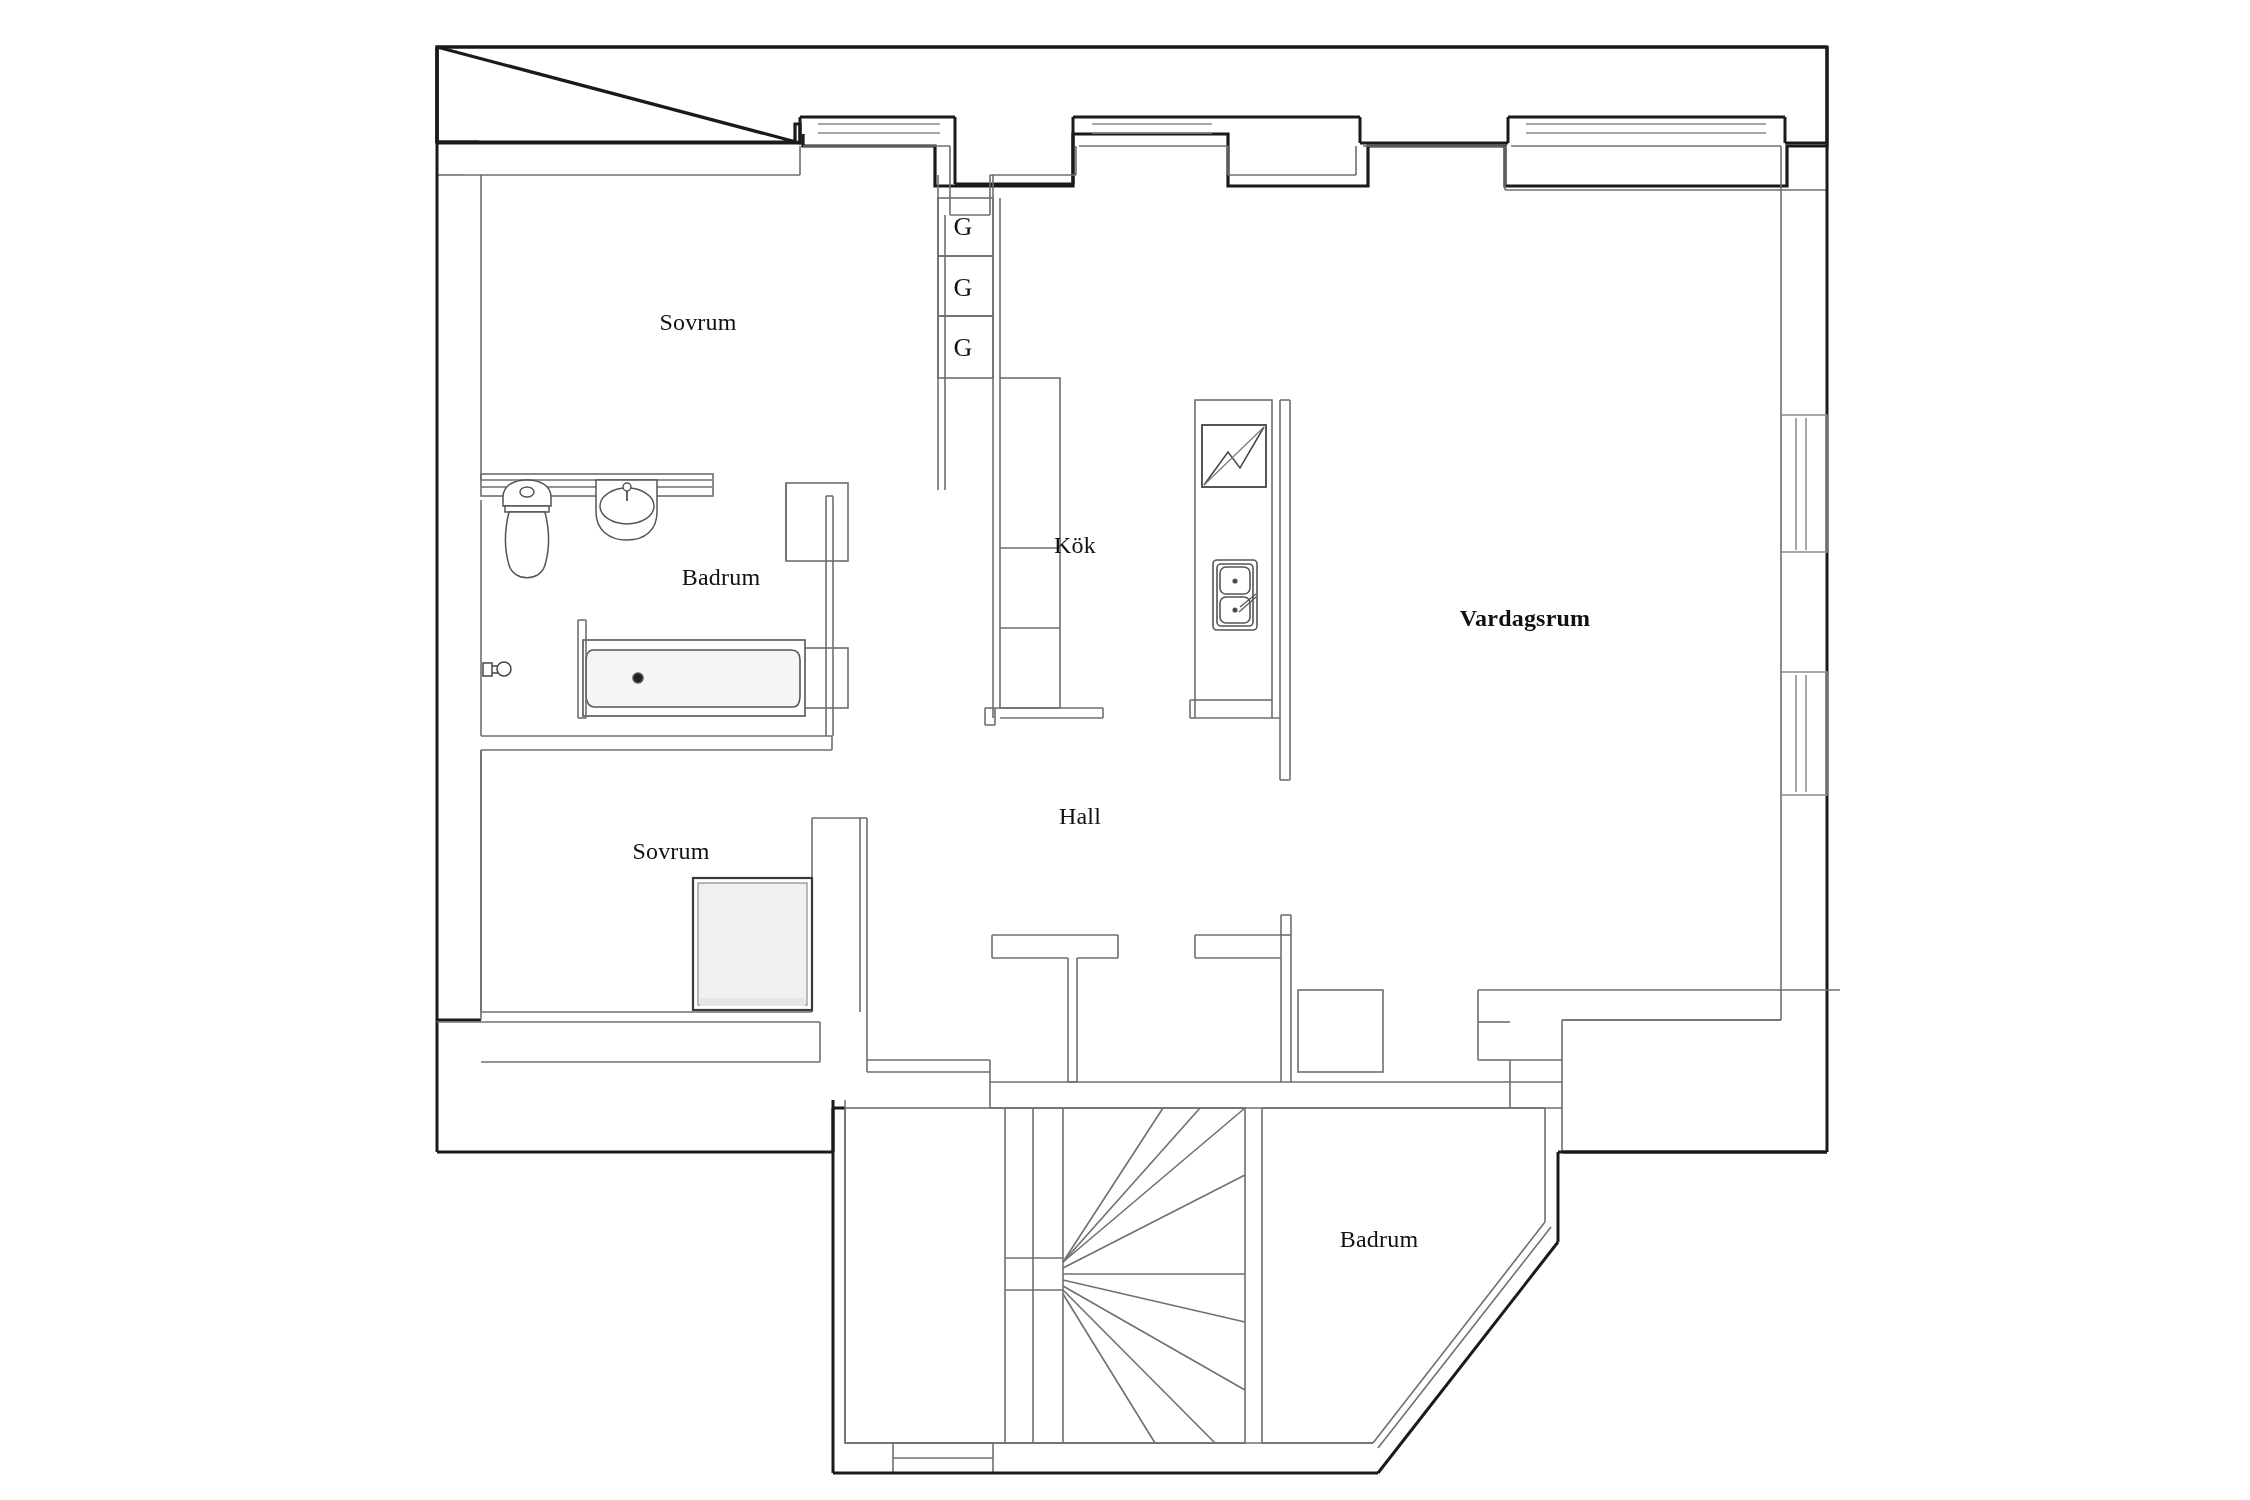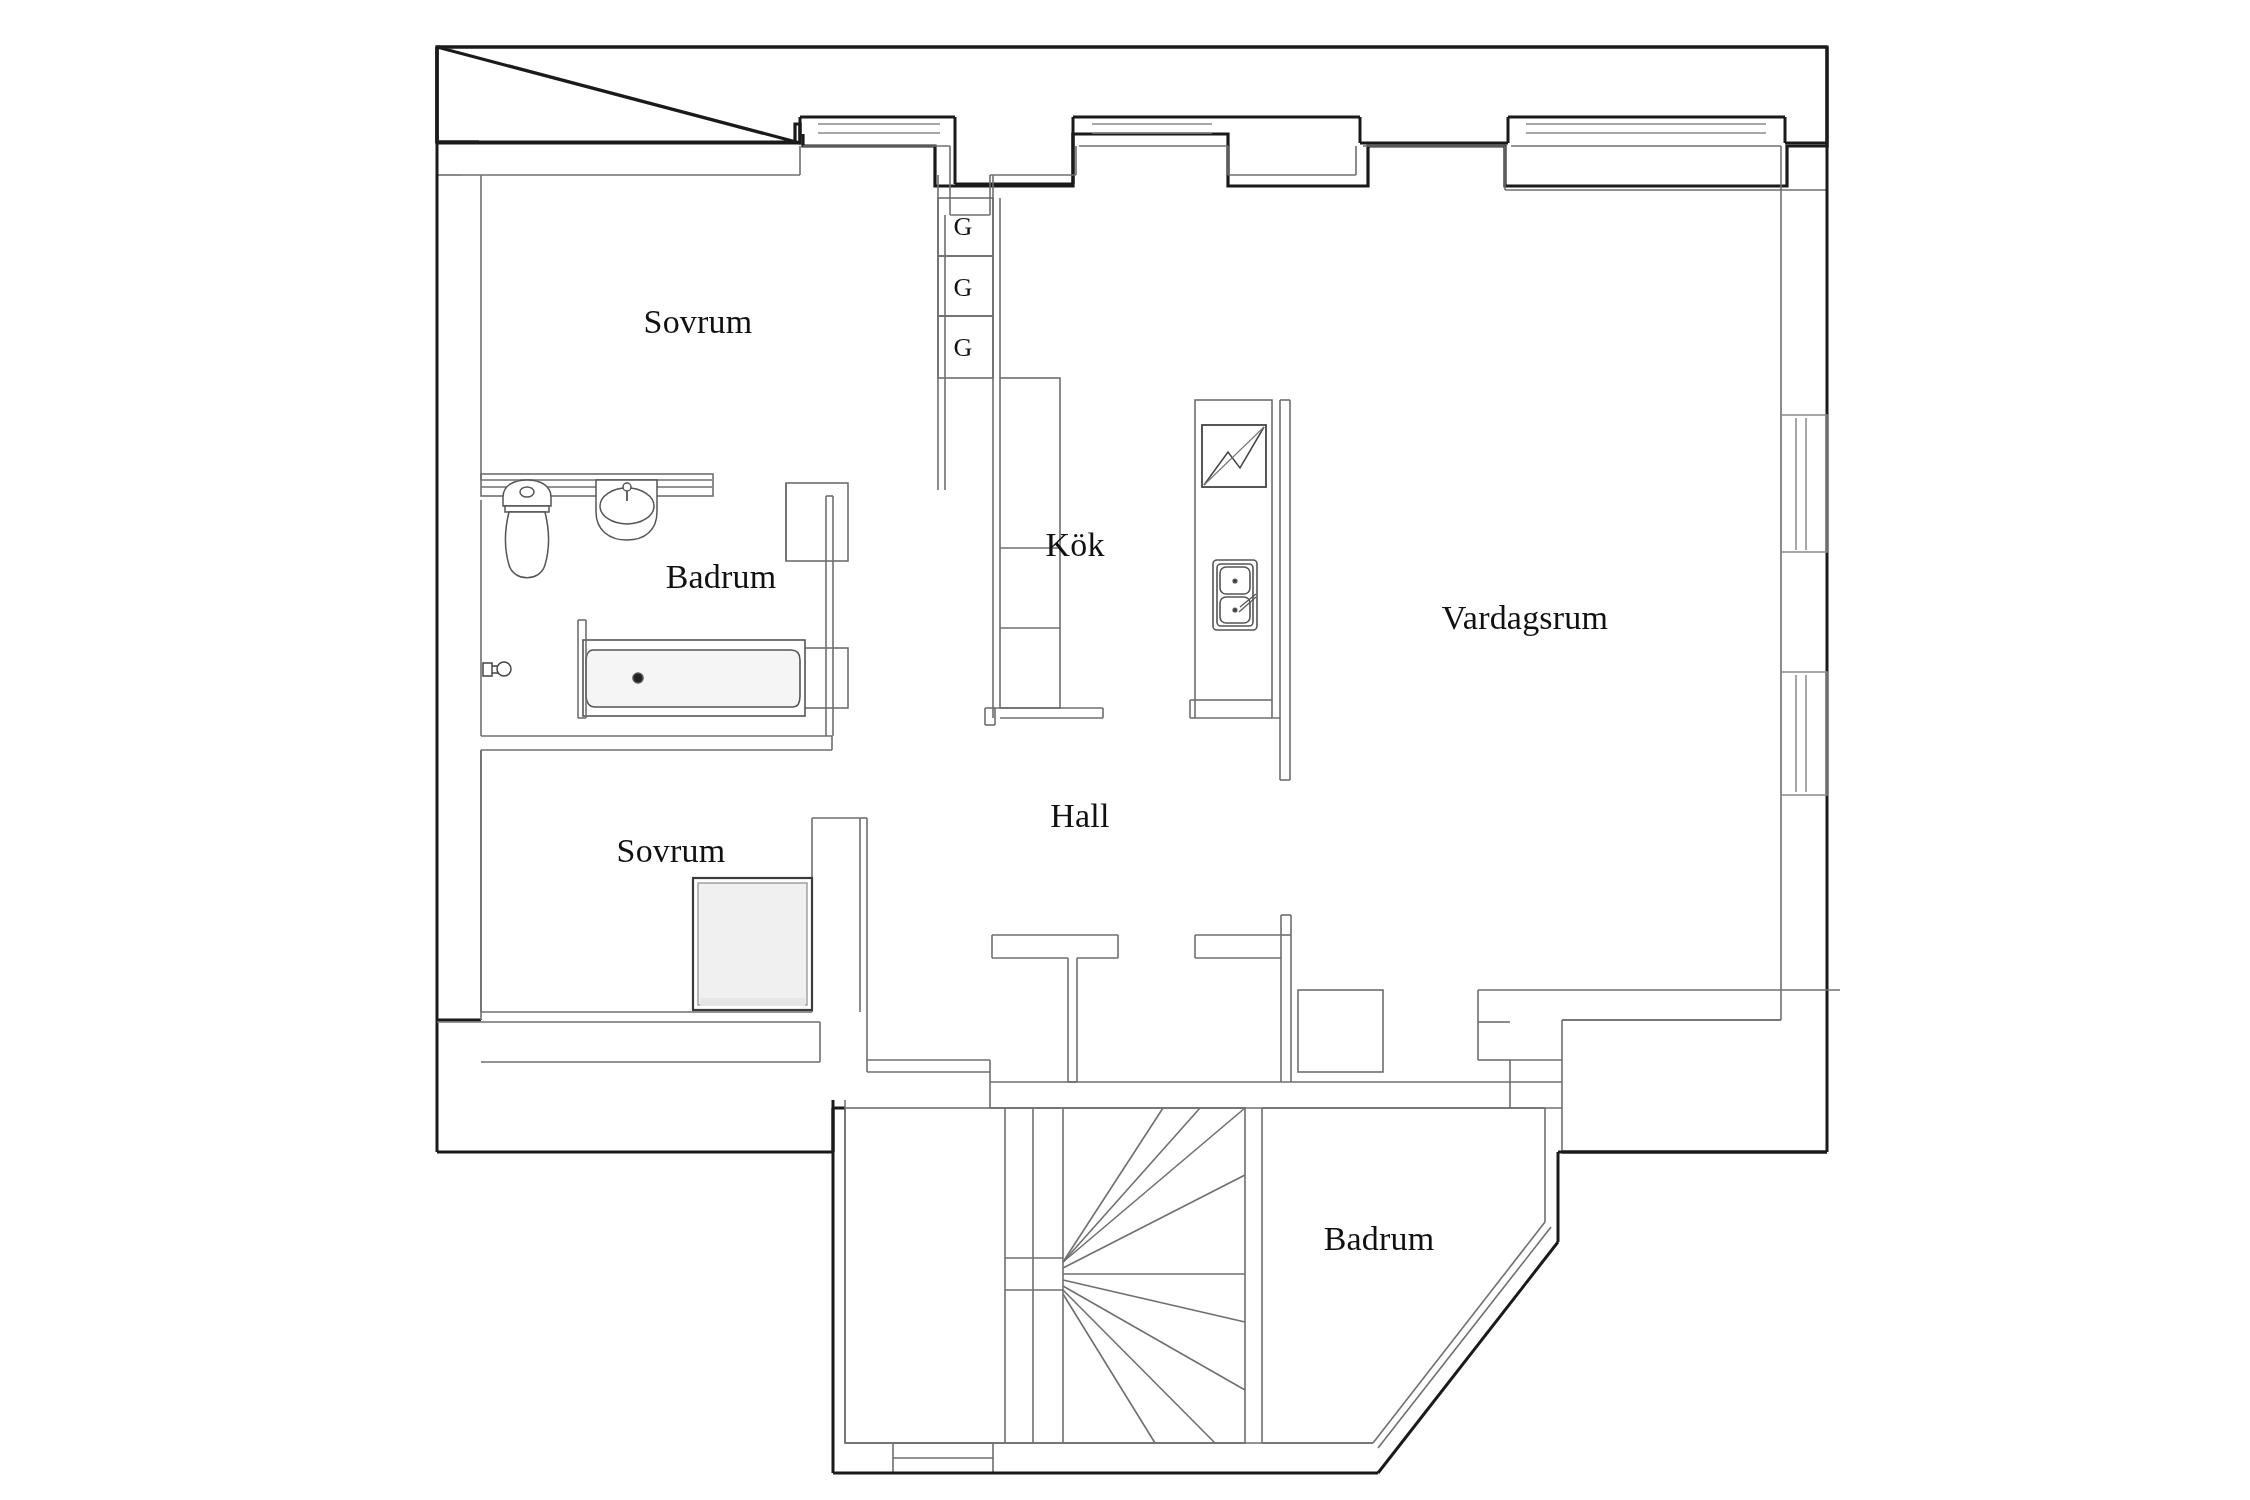--- a/index.html
+++ b/index.html
@@ -28,21 +28,21 @@
     display: block;
   }
   .room-label {
     position: absolute;
     font-family: "Liberation Serif", "DejaVu Serif", serif;
     color: #111111;
     white-space: nowrap;
     transform: translate(-50%, -50%);
     letter-spacing: 0.2px;
   }
-  .room-label.big { font-size: 34px; }
+  .room-label.big { font-size: 24px; }
   .closet-label {
     position: absolute;
     font-family: "Liberation Serif", "DejaVu Serif", serif;
     font-size: 26px;
     color: #111111;
     transform: translate(-50%, -50%);
   }
 </style>
 </head>
 <body>
@@ -441,21 +441,21 @@
   </svg>
 
   <div class="room-label big" style="left:698px; top:322px;">Sovrum</div>
 
   <div class="room-label big" style="left:721px; top:577px;">Badrum</div>
 
   <div class="room-label big" style="left:671px; top:851px;">Sovrum</div>
 
   <div class="room-label big" style="left:1075px; top:545px;">Kök</div>
 
-  <div class="room-label big" style="left:1525px; top:618px;">Vardagsrum</div>
+  <div class="room-label big" style="left:1525px; top:618px;font-weight:bold;">Vardagsrum</div>
 
   <div class="room-label big" style="left:1080px; top:816px;text-align:center;">Hall</div>
 
   <div class="room-label big" style="left:1379px; top:1239px;">Badrum</div>
 
   <div class="closet-label" style="left:963px; top:227px;">G</div>
 
   <div class="closet-label" style="left:963px; top:288px;">G</div>
 
   <div class="closet-label" style="left:963px; top:348px;">G</div>

